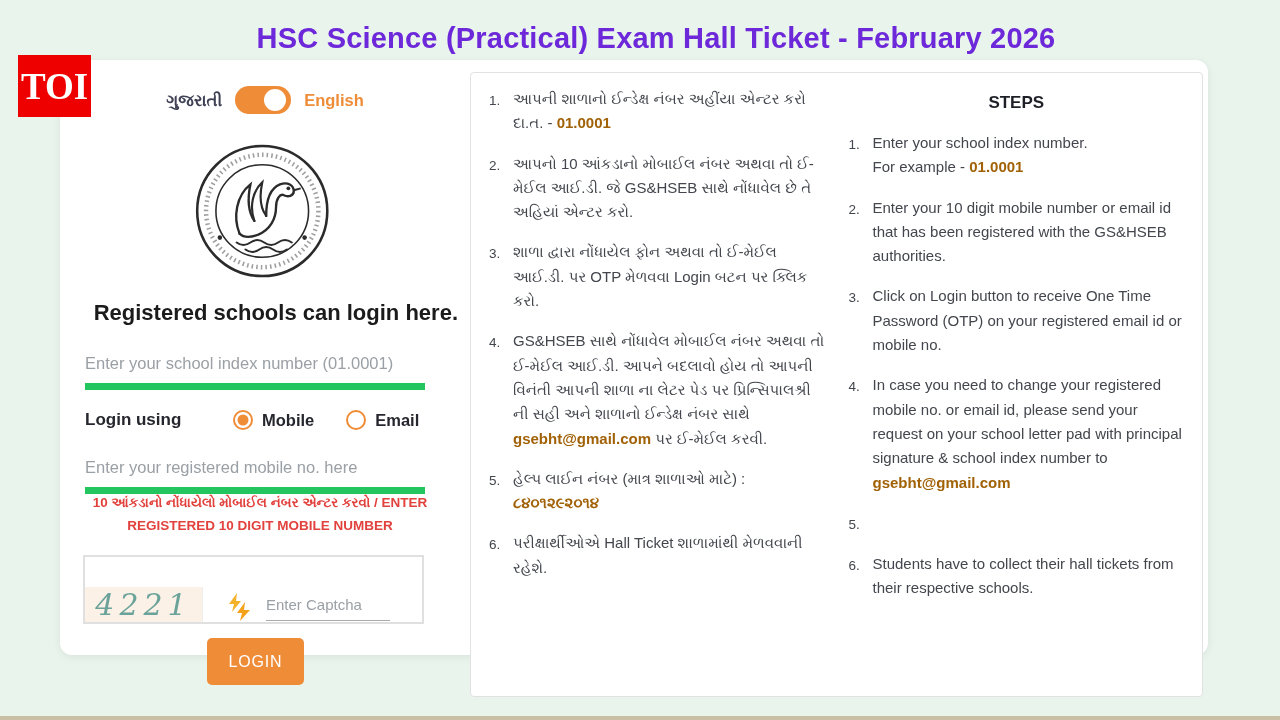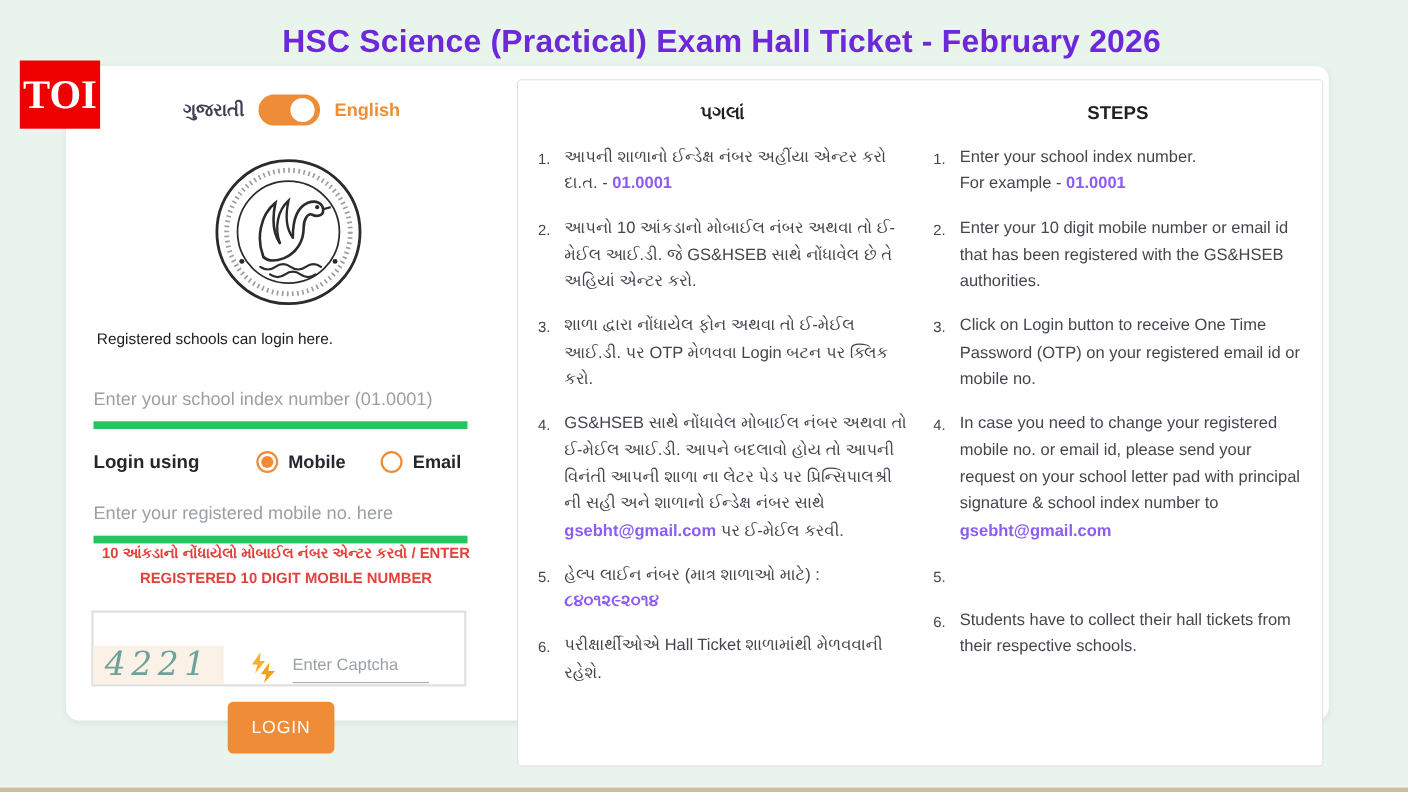--- a/index.html
+++ b/index.html
@@ -35,21 +35,21 @@
     width:56px; height:28px; border-radius:14px; background:#ef8c38;
     position:relative; display:inline-block; cursor:pointer;
   }
   .toggle .knob {
     position:absolute; top:3px; left:29px; width:22px; height:22px;
     border-radius:50%; background:#ffffff;
   }
   .board-logo { position:absolute; top:82px; left:50%; transform:translateX(-52%); width:138px; height:138px; }
   .login-heading {
     position:absolute; top:240px; left:28px; width:370px;
-    font-size:14px; font-weight:normal; color:#1b1b1b;
+    font-size:22px; font-weight:bold; color:#1b1b1b;text-align:right;
   }
   .underline-input {
     position:absolute; left:25px; width:340px; background:transparent;
     border:none; border-bottom:7px solid #22c55e; outline:none;
     font-size:16.5px; color:#333; padding:4px 0 10px;
     font-family:"Liberation Sans", sans-serif;
   }
   .underline-input::placeholder { color:#9aa0a5; }
   .idx { top:290px; }
   .mob { top:394px; }
@@ -108,21 +108,21 @@
     text-align:center; font-weight:bold; font-size:17px; color:#1d2026;
     margin:6px 0 18px;
   }
   ol.steps-list { list-style:none; margin:0; padding:0; }
   ol.steps-list li {
     display:flex; gap:9px; margin-bottom:16px;
     font-size:15px; color:#43464d; line-height:1.62;
   }
   ol.steps-list .num { min-width:15px; font-size:13.5px; padding-top:3px; color:#43464d; }
   ol.steps-list .txt { white-space:pre-line; }
-  .hl { color:#8b5cf6; font-weight:bold; }
+  .hl { color:#a16207; font-weight:bold; }
   .bottom-strip { position:absolute; left:0; bottom:0; width:100%; height:4px; background:#c8bfa4; }
   .emblem-stroke { fill:none; stroke:#2b2b2b; }
 </style>
 </head>
 <body>
 
 <h1 class="page-title">HSC Science (Practical) Exam Hall Ticket - February 2026</h1>
 
 <div class="toi-badge">
   <span>TOI</span>
@@ -190,21 +190,20 @@
         </span>
         <input class="captcha-input" type="text" placeholder="Enter Captcha" style="">
       </div>
     </div>
 
     <button class="login-btn">LOGIN</button>
   </div>
 
   <div class="steps-card">
     <div class="steps-col">
-      <div class="steps-header">પગલાં</div>
       <ol class="steps-list" id="list-gu">
           <li>
             <span class="num">1.</span>
             <span class="txt"><span>આપની શાળાનો ઈન્ડેક્ષ નંબર અહીંયા એન્ટર કરો
 દા.ત. - </span><span class="hl">01.0001</span></span>
           </li>
           <li>
             <span class="num">2.</span>
             <span class="txt"><span>આપનો 10 આંકડાનો મોબાઈલ નંબર અથવા તો ઈ-મેઈલ આઈ.ડી. જે GS&amp;HSEB સાથે નોંધાવેલ છે તે અહિયાં એન્ટર કરો.</span></span>
           </li>

